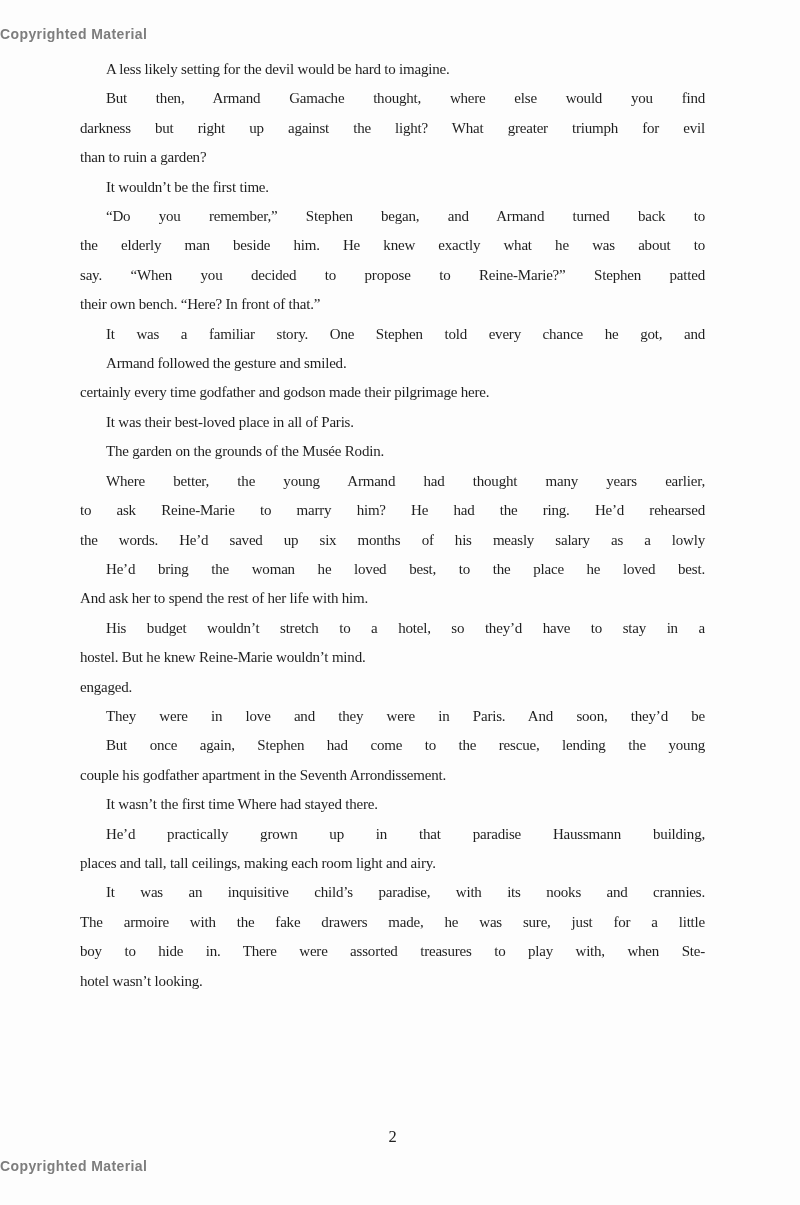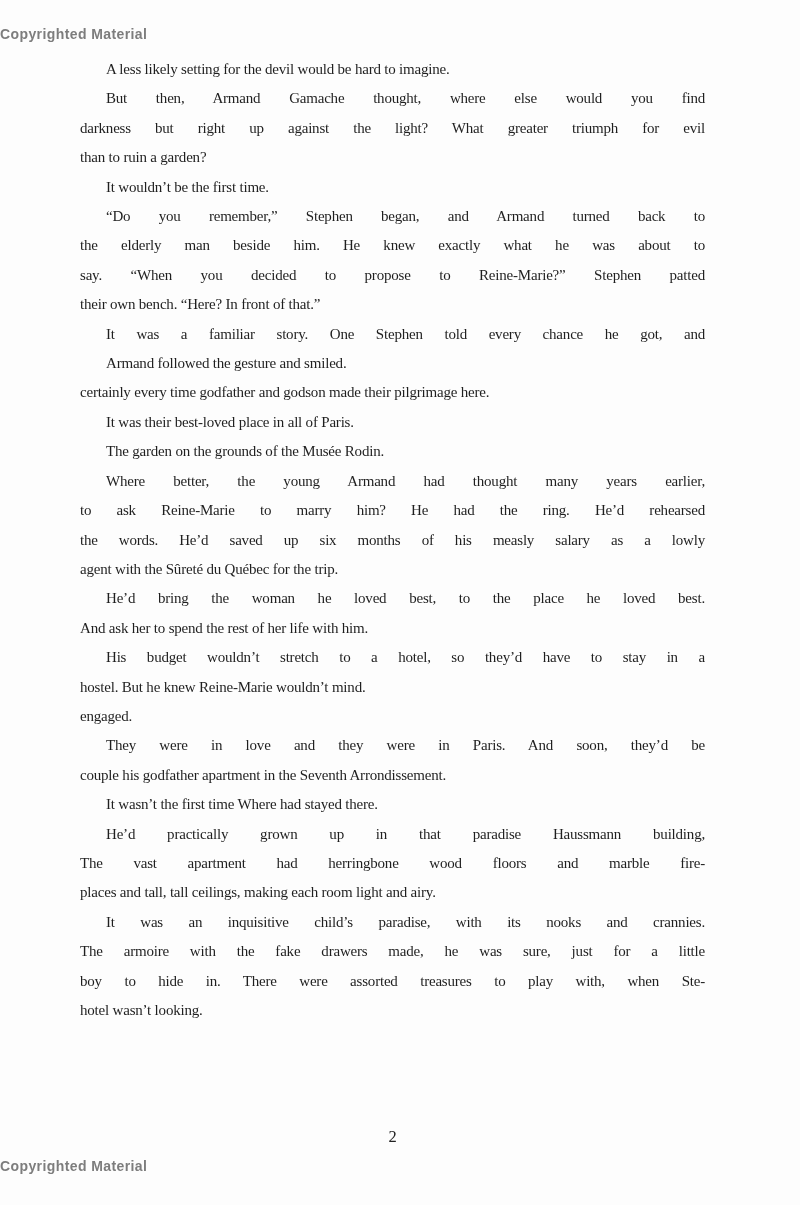--- a/index.html
+++ b/index.html
@@ -71,31 +71,30 @@
       <div class="line">say. “When you decided to propose to Reine-Marie?” Stephen patted</div>
       <div class="line last">their own bench. “Here? In front of that.”</div>
       <div class="line indent">It was a familiar story. One Stephen told every chance he got, and</div>
       <div class="line indent last">Armand followed the gesture and smiled.</div>
       <div class="line last">certainly every time godfather and godson made their pilgrimage here.</div>
       <div class="line indent last">It was their best-loved place in all of Paris.</div>
       <div class="line indent last">The garden on the grounds of the Musée Rodin.</div>
       <div class="line indent">Where better, the young Armand had thought many years earlier,</div>
       <div class="line">to ask Reine-Marie to marry him? He had the ring. He’d rehearsed</div>
       <div class="line">the words. He’d saved up six months of his measly salary as a lowly</div>
-      <div class="line last">agent with the Sûreté du Québec for the trip.</div>
       <div class="line indent">He’d bring the woman he loved best, to the place he loved best.</div>
       <div class="line last">And ask her to spend the rest of her life with him.</div>
       <div class="line indent">His budget wouldn’t stretch to a hotel, so they’d have to stay in a</div>
       <div class="line last">hostel. But he knew Reine-Marie wouldn’t mind.</div>
       <div class="line last">engaged.</div>
       <div class="line indent">They were in love and they were in Paris. And soon, they’d be</div>
+      <div class="line indent">But once again, Stephen had come to the rescue, lending the young</div>
       <div class="line last">couple his godfather apartment in the Seventh Arrondissement.</div>
       <div class="line indent last">It wasn’t the first time Where had stayed there.</div>
       <div class="line indent">He’d practically grown up in that paradise Haussmann building,</div>
-      <div class="line">The vast apartment had herringbone wood floors and marble fire-</div>
       <div class="line last">places and tall, tall ceilings, making each room light and airy.</div>
       <div class="line indent">It was an inquisitive child’s paradise, with its nooks and crannies.</div>
       <div class="line">The armoire with the fake drawers made, he was sure, just for a little</div>
       <div class="line">boy to hide in. There were assorted treasures to play with, when Ste-</div>
       <div class="line last">hotel wasn’t looking.</div>
     </main>
 
   <div class="folio">2</div>
 
   <div class="copyright bottom">Copyrighted Material</div>

